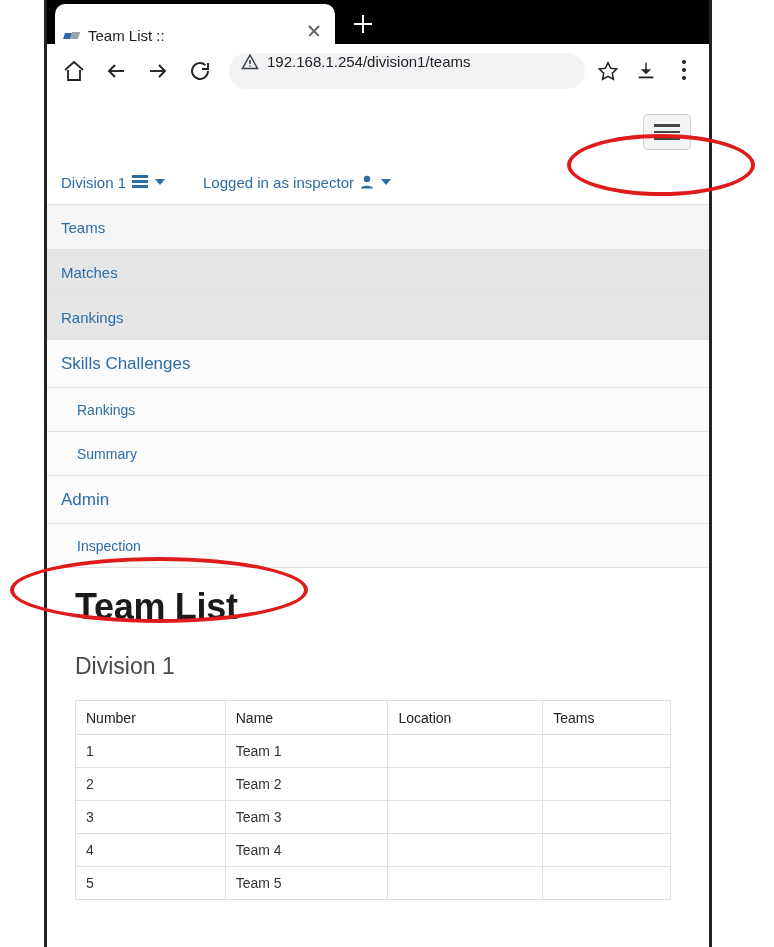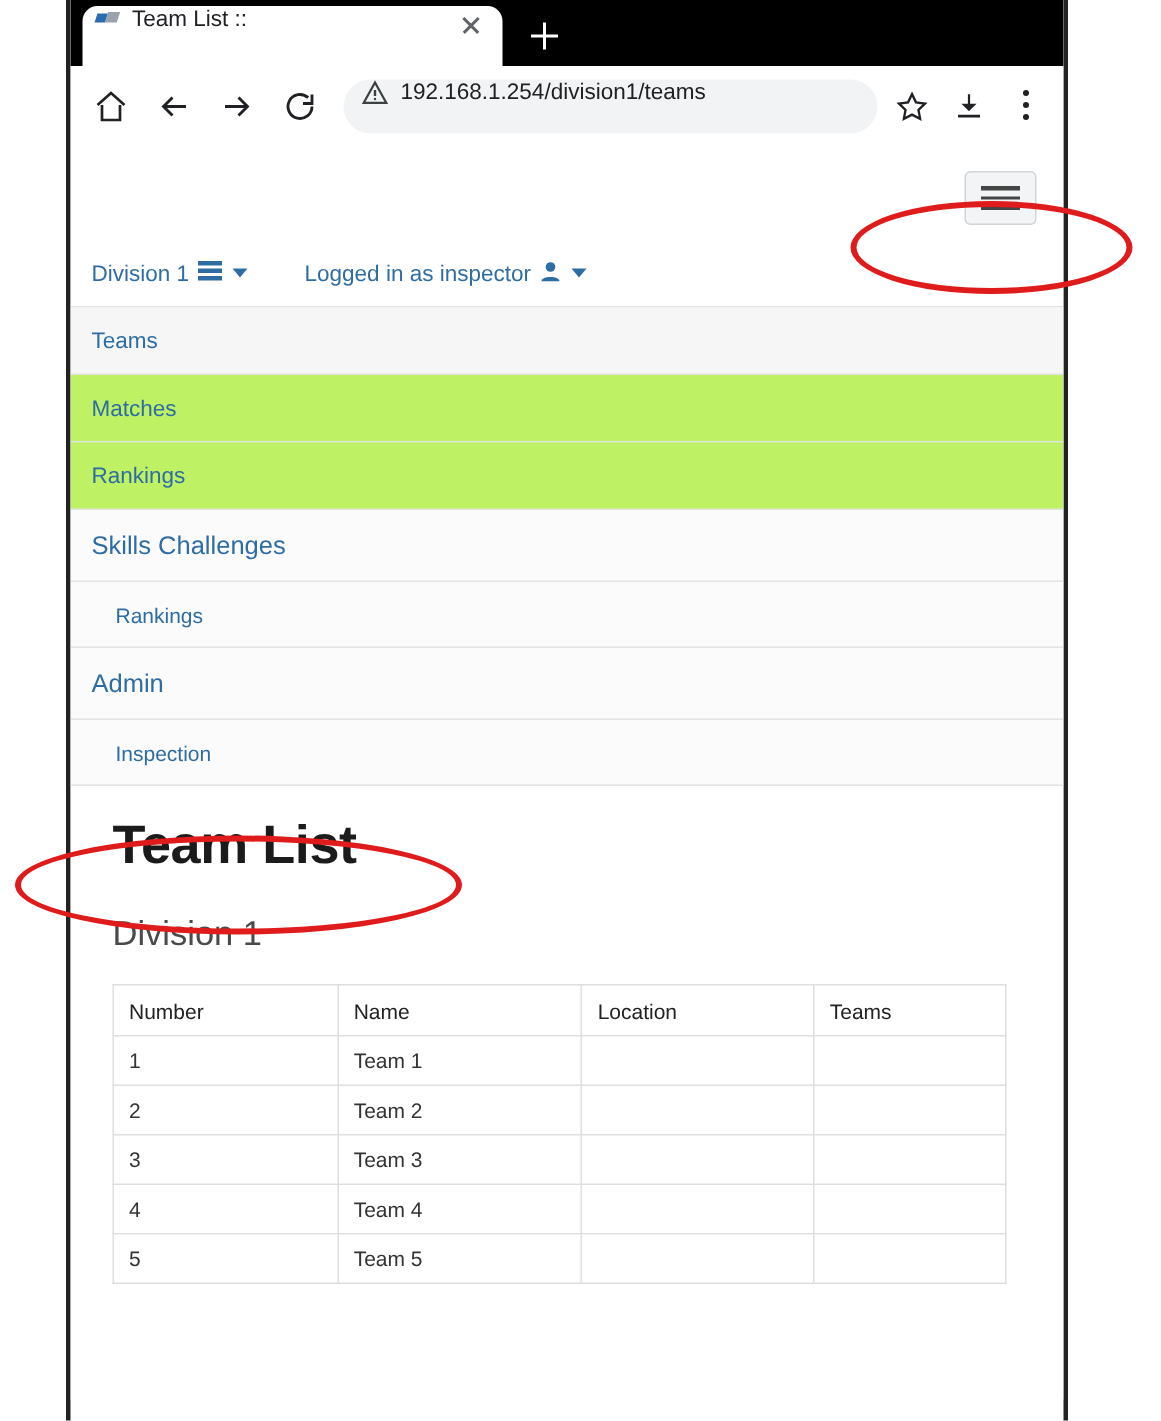--- a/index.html
+++ b/index.html
@@ -58,21 +58,21 @@
   }
   .tab {
     position: absolute;
     left: 8px;
     top: 4px;
     width: 280px;
     height: 40px;
     background: #ffffff;
     border-radius: 10px 10px 0 0;
     display: flex;
-    align-items: flex-start;
+    align-items: flex-end;
     padding: 0 8px;
     box-sizing: border-box;
   }
   .tab-favicon {
     width: 18px;
     height: 16px;
     margin-right: 7px;
     flex: 0 0 auto;
     position: relative;
   }
@@ -272,21 +272,21 @@
     padding-left: 30px;
     background: #fbfbfb;
     font-size: 14px;
     height: 44px;
   }
   .navitem.big {
     font-size: 17px;
     height: 48px;
     background: #fbfbfb;
   }
-  .navitem.white { background: #bef264; }
+  .navitem.white { background: #e5e5e5; }
 
   .content {
     padding: 18px 0 0 28px;
   }
   .page-title {
     font-size: 36px;
     font-weight: bold;
     color: #1b1b1b;
     margin: 0 0 25px 0;
     letter-spacing: -0.3px;
@@ -463,20 +463,23 @@
       </div>
       <div class="navitem white">
         <span>Rankings</span>
       </div>
       <div class="navitem big">
         <span>Skills Challenges</span>
       </div>
       <div class="navitem sub">
         <span>Rankings</span>
       </div>
+      <div class="navitem sub">
+        <span>Summary</span>
+      </div>
       <div class="navitem big">
         <span>Admin</span>
       </div>
       <div class="navitem sub">
         <span>Inspection</span>
       </div>
     </div>
 
     <div class="content">
       <h1 class="page-title">Team List</h1>

